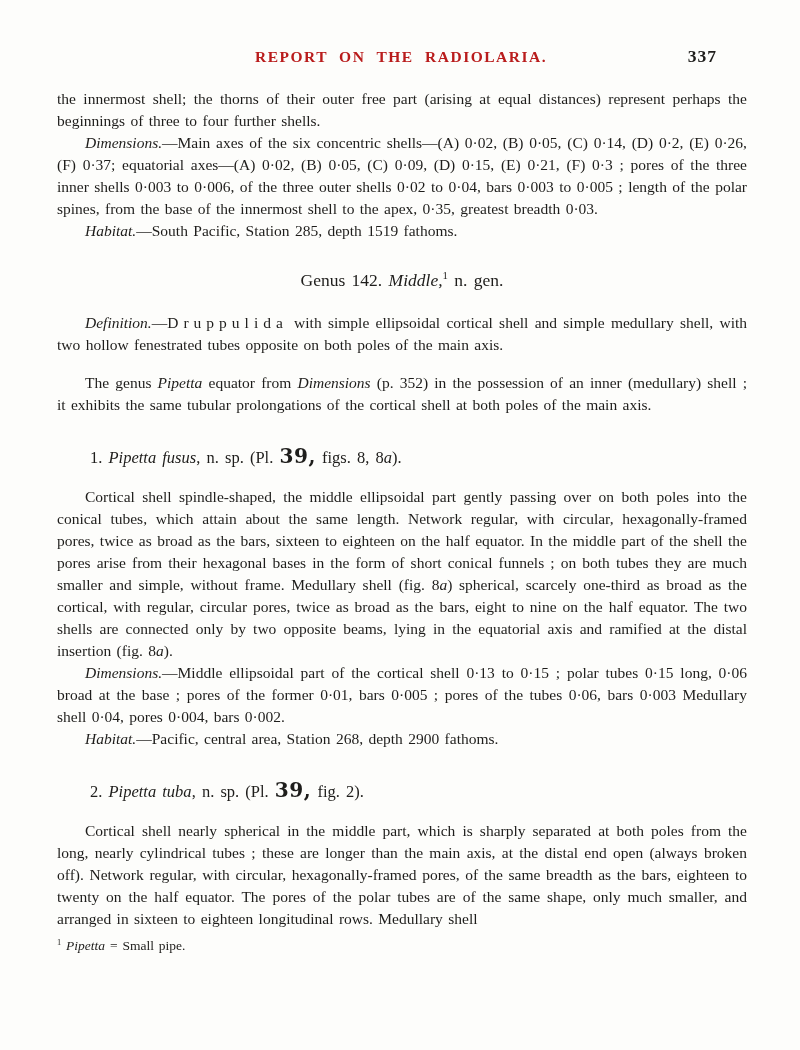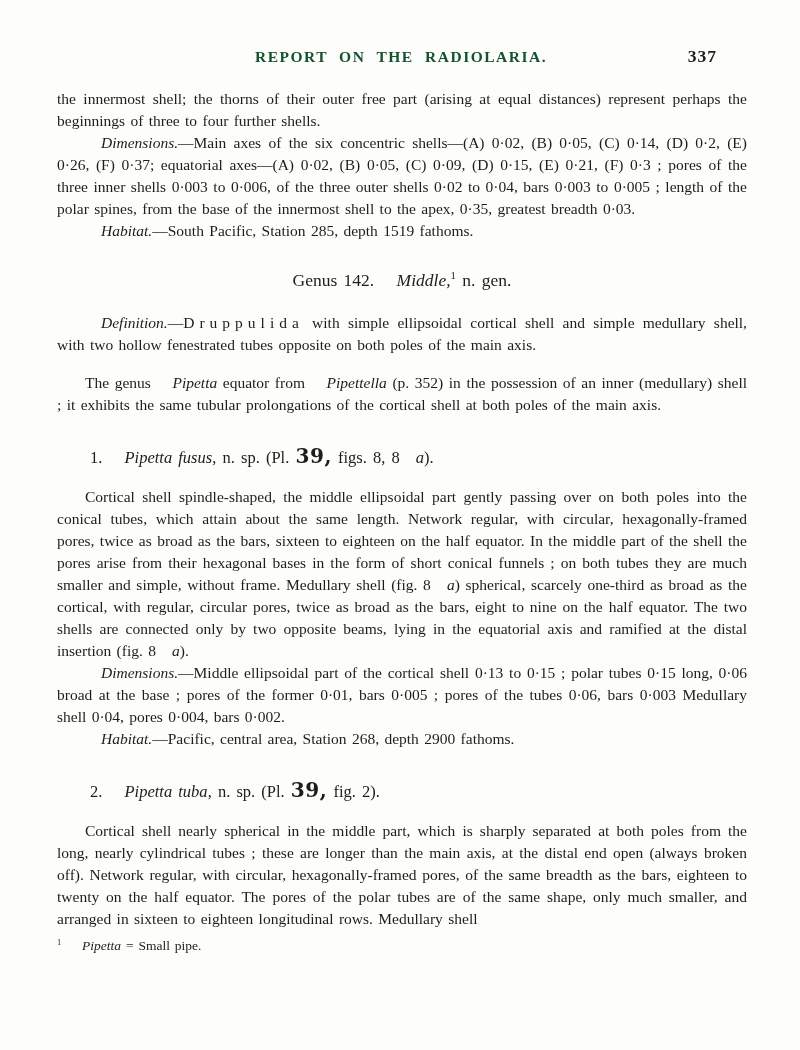--- a/index.html
+++ b/index.html
@@ -20,21 +20,21 @@
     top: 48px; left: 57px; right: 55px;
     height: 24px;
   }
   .header-title {
     display: block;
     text-align: center;
     font-size: 15.5px;
     font-weight: bold;
     letter-spacing: 1.5px;
     word-spacing: 6px;
-    color: #14532d;
+    color: #b91c1c;
   }
   .page-number {
     position: absolute;
     top: -2px; right: 28px;
     font-size: 17.5px;
     font-weight: bold;
     letter-spacing: 1px;
   }
   .content {
     position: absolute;
@@ -67,21 +67,21 @@
     word-spacing: 2px !important;
   }
   .footnote {
     text-align: right;
     text-indent: 0 !important;
     font-size: 13.5px !important;
     line-height: 20px !important;
     margin-top: 6px !important;
   }
   .seg-plain { }
-  .seg-italic { font-style: italic; margin-left: 16px; }
+  .seg-italic { font-style: italic; }
   .seg-spaced { letter-spacing: 5px; }
   .seg-plate {
     font-family: "DejaVu Serif", serif;
     font-weight: bold;
     font-size: 1.22em;
     letter-spacing: 0.5px;
     margin-top: 43px;
   }
   .seg-sup {
     vertical-align: super;
@@ -96,21 +96,21 @@
   <div class="running-header">
     <span class="header-title">REPORT ON THE RADIOLARIA.</span>
     <span class="page-number">337</span>
   </div>
   <div class="content">
       <p class=""><span class="seg-plain">the innermost shell; the thorns of their outer free part (arising at equal distances) represent perhaps the beginnings of three to four further shells.</span></p>
       <p class="indent"><span class="seg-italic">Dimensions.</span><span class="seg-plain">—Main axes of the six concentric shells—(A) 0·02, (B) 0·05, (C) 0·14, (D) 0·2, (E) 0·26, (F) 0·37; equatorial axes—(A) 0·02, (B) 0·05, (C) 0·09, (D) 0·15, (E) 0·21, (F) 0·3 ; pores of the three inner shells 0·003 to 0·006, of the three outer shells 0·02 to 0·04, bars 0·003 to 0·005 ; length of the polar spines, from the base of the innermost shell to the apex, 0·35, greatest breadth 0·03.</span></p>
       <p class="indent"><span class="seg-italic">Habitat.</span><span class="seg-plain">—South Pacific, Station 285, depth 1519 fathoms.</span></p>
       <p class="genus-heading"><span class="seg-plain">Genus 142. </span><span class="seg-italic">Middle,</span><span class="seg-sup">1</span><span class="seg-plain"> n. gen.</span></p>
       <p class="indent"><span class="seg-italic">Definition.</span><span class="seg-plain">—</span><span class="seg-spaced">Druppulida</span><span class="seg-plain"> with simple ellipsoidal cortical shell and simple medullary shell, with two hollow fenestrated tubes opposite on both poles of the main axis.</span></p>
-      <p class="indent mt"><span class="seg-plain">The genus </span><span class="seg-italic">Pipetta</span><span class="seg-plain"> equator from </span><span class="seg-italic">Pipettella</span><span class="seg-plain"> (p. 352) in the possession of an inner (medullary) shell ; it exhibits the same tubular prolongations of the cortical shell at both poles of the main axis.</span></p>
+      <p class="indent mt"><span class="seg-plain">The genus </span><span class="seg-italic">Pipetta</span><span class="seg-plain"> equator from </span><span class="seg-italic">Dimensions</span><span class="seg-plain"> (p. 352) in the possession of an inner (medullary) shell ; it exhibits the same tubular prolongations of the cortical shell at both poles of the main axis.</span></p>
       <p class="species-heading"><span class="seg-plain">1. </span><span class="seg-italic">Pipetta fusus</span><span class="seg-plain">, n. sp. (Pl. </span><span class="seg-plate">39,</span><span class="seg-plain"> figs. 8, 8</span><span class="seg-italic">a</span><span class="seg-plain">).</span></p>
       <p class="indent"><span class="seg-plain">Cortical shell spindle-shaped, the middle ellipsoidal part gently passing over on both poles into the conical tubes, which attain about the same length.  Network regular, with circular, hexagonally-framed pores, twice as broad as the bars, sixteen to eighteen on the half equator.  In the middle part of the shell the pores arise from their hexagonal bases in the form of short conical funnels ; on both tubes they are much smaller and simple, without frame.  Medullary shell (fig. 8</span><span class="seg-italic">a</span><span class="seg-plain">) spherical, scarcely one-third as broad as the cortical, with regular, circular pores, twice as broad as the bars, eight to nine on the half equator.  The two shells are connected only by two opposite beams, lying in the equatorial axis and ramified at the distal insertion (fig. 8</span><span class="seg-italic">a</span><span class="seg-plain">).</span></p>
       <p class="indent"><span class="seg-italic">Dimensions.</span><span class="seg-plain">—Middle ellipsoidal part of the cortical shell 0·13 to 0·15 ; polar tubes 0·15 long, 0·06 broad at the base ; pores of the former 0·01, bars 0·005 ; pores of the tubes  0·06, bars 0·003 Medullary shell 0·04, pores 0·004, bars 0·002.</span></p>
       <p class="indent"><span class="seg-italic">Habitat.</span><span class="seg-plain">—Pacific, central area, Station 268, depth 2900 fathoms.</span></p>
       <p class="species-heading"><span class="seg-plain">2. </span><span class="seg-italic">Pipetta tuba</span><span class="seg-plain">, n. sp. (Pl. </span><span class="seg-plate">39,</span><span class="seg-plain"> fig. 2).</span></p>
       <p class="indent"><span class="seg-plain">Cortical shell nearly spherical in the middle part, which is sharply separated at both poles from the long, nearly cylindrical tubes ; these are longer than the main axis, at the distal end open (always broken off).  Network regular, with circular, hexagonally-framed pores, of the same breadth as the bars, eighteen to twenty on the half equator.  The pores of the polar tubes are of the same shape, only much smaller, and arranged in sixteen to eighteen longitudinal rows.  Medullary shell</span></p>
       <p class="footnote"><span class="seg-sup">1</span><span class="seg-italic"> Pipetta</span><span class="seg-plain"> = Small pipe.</span></p>
     </div>
 </div>
 

